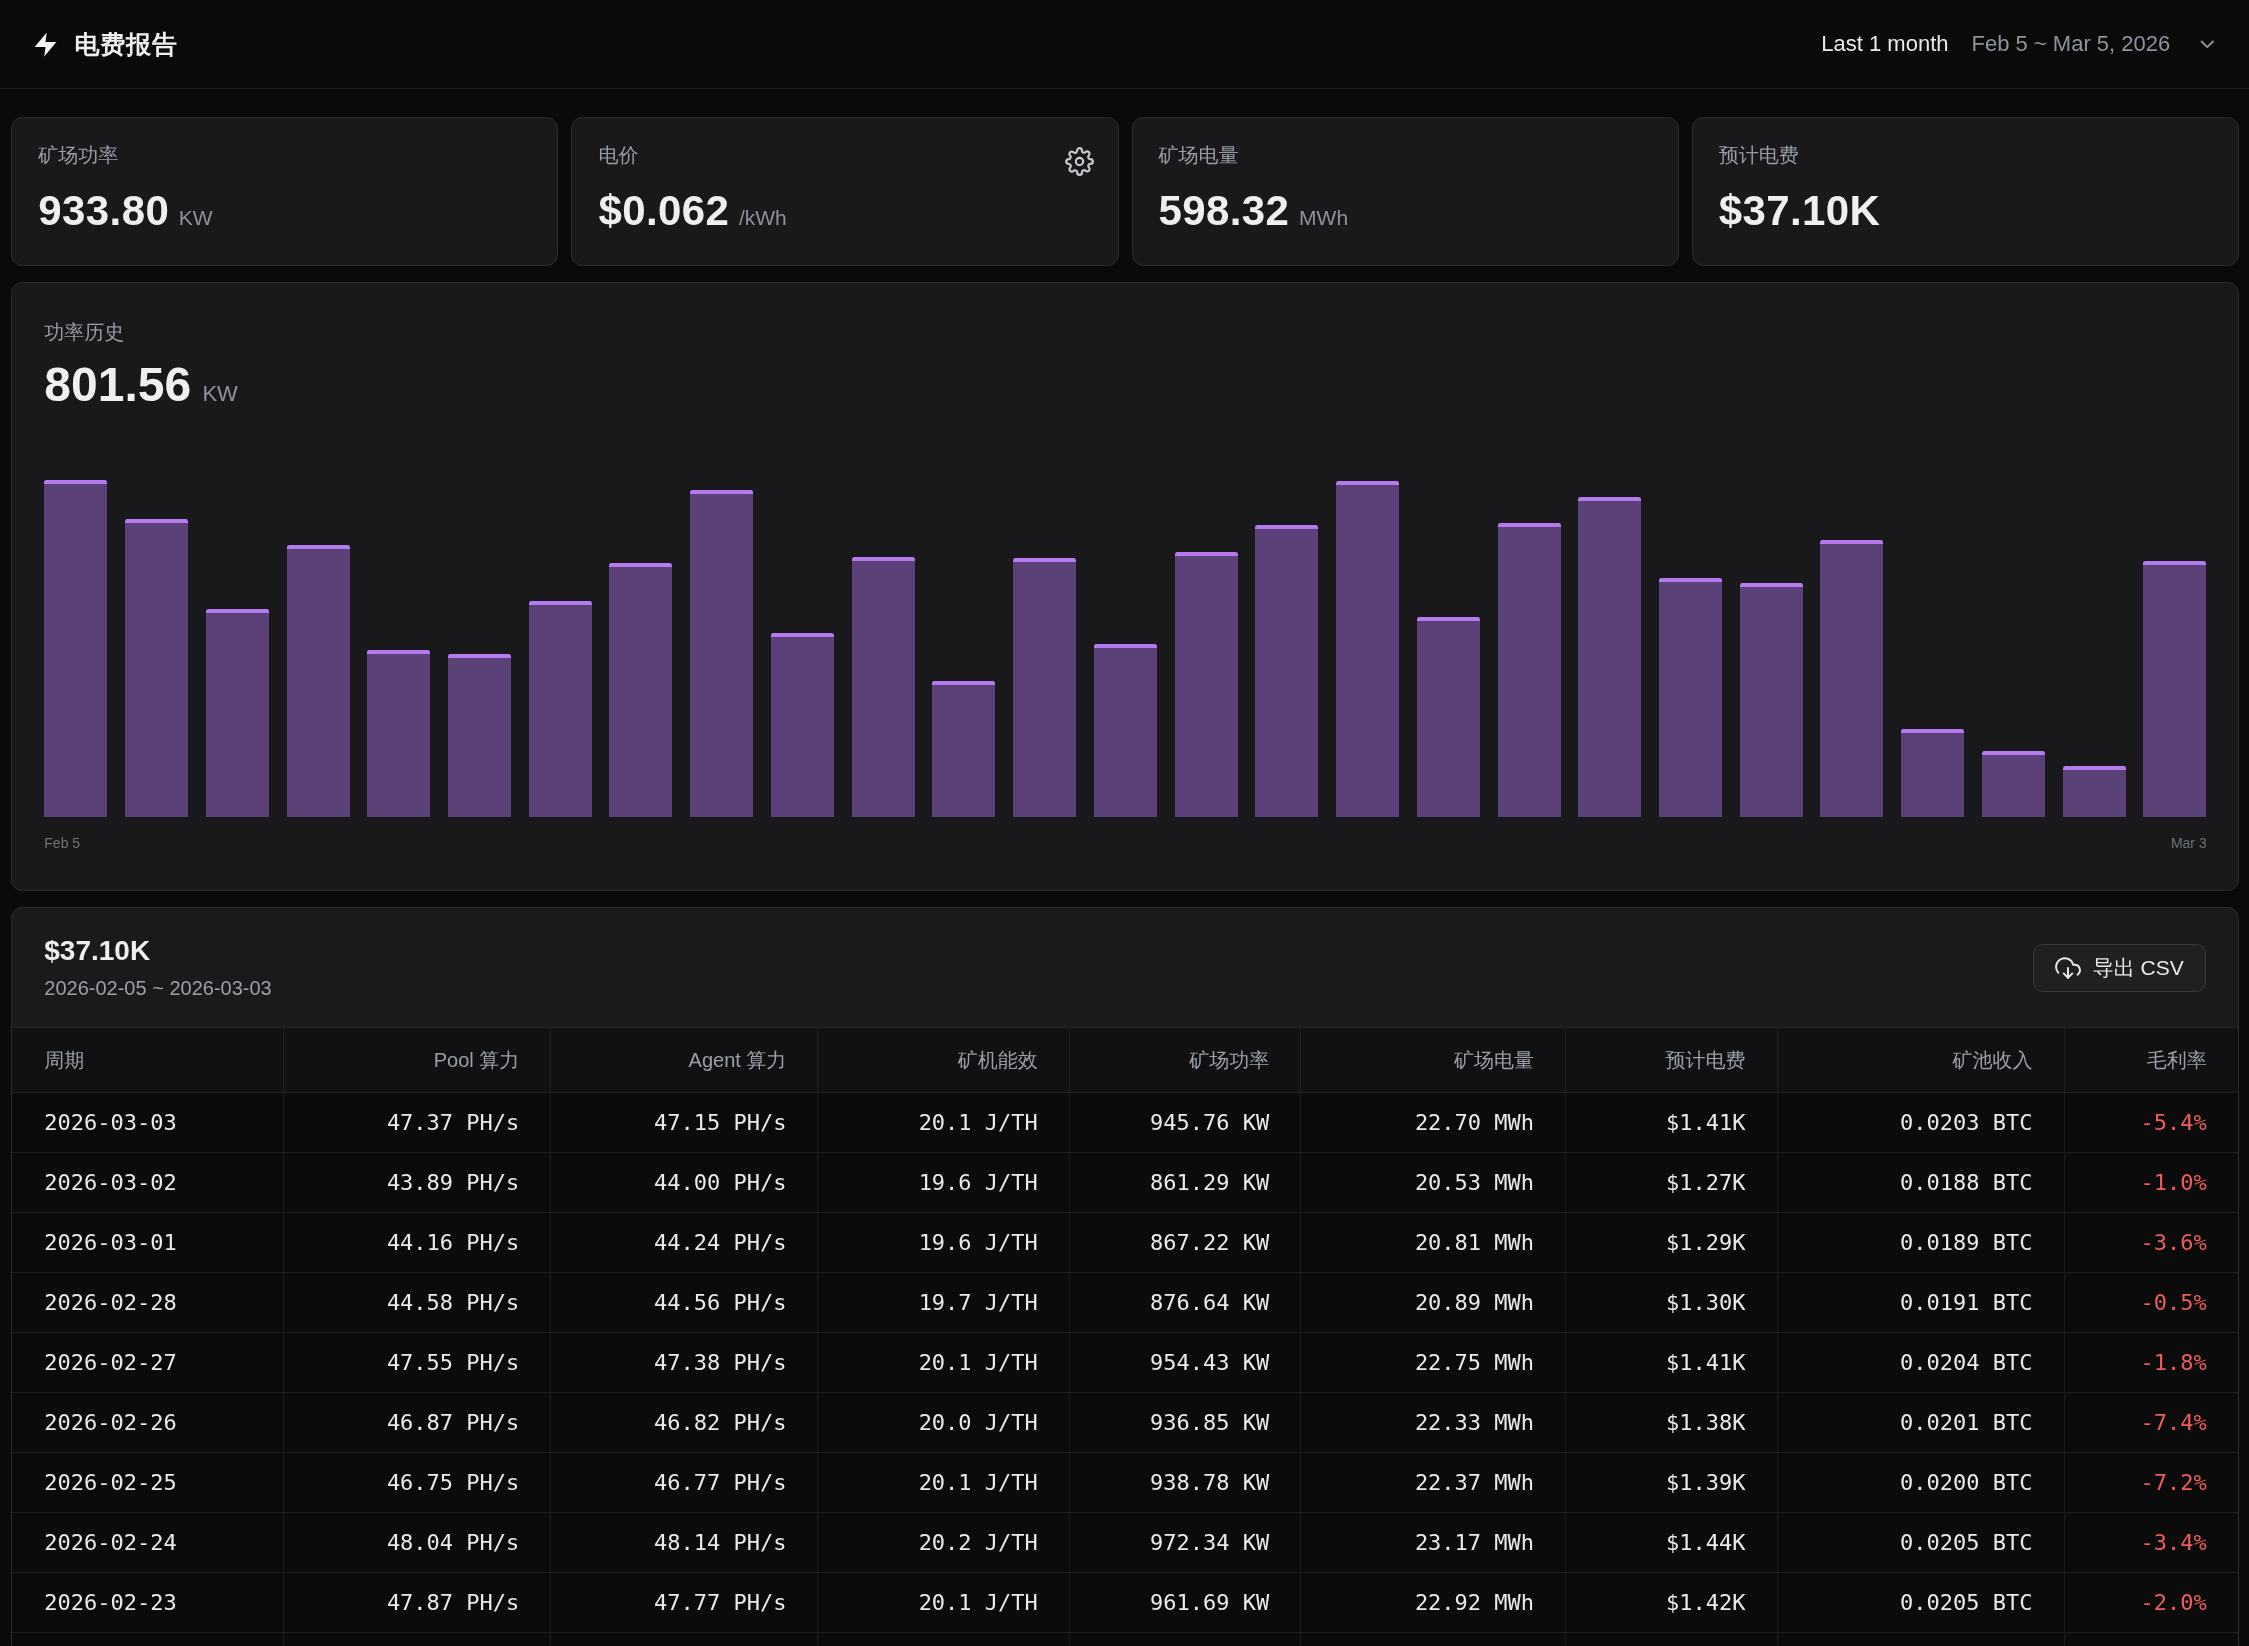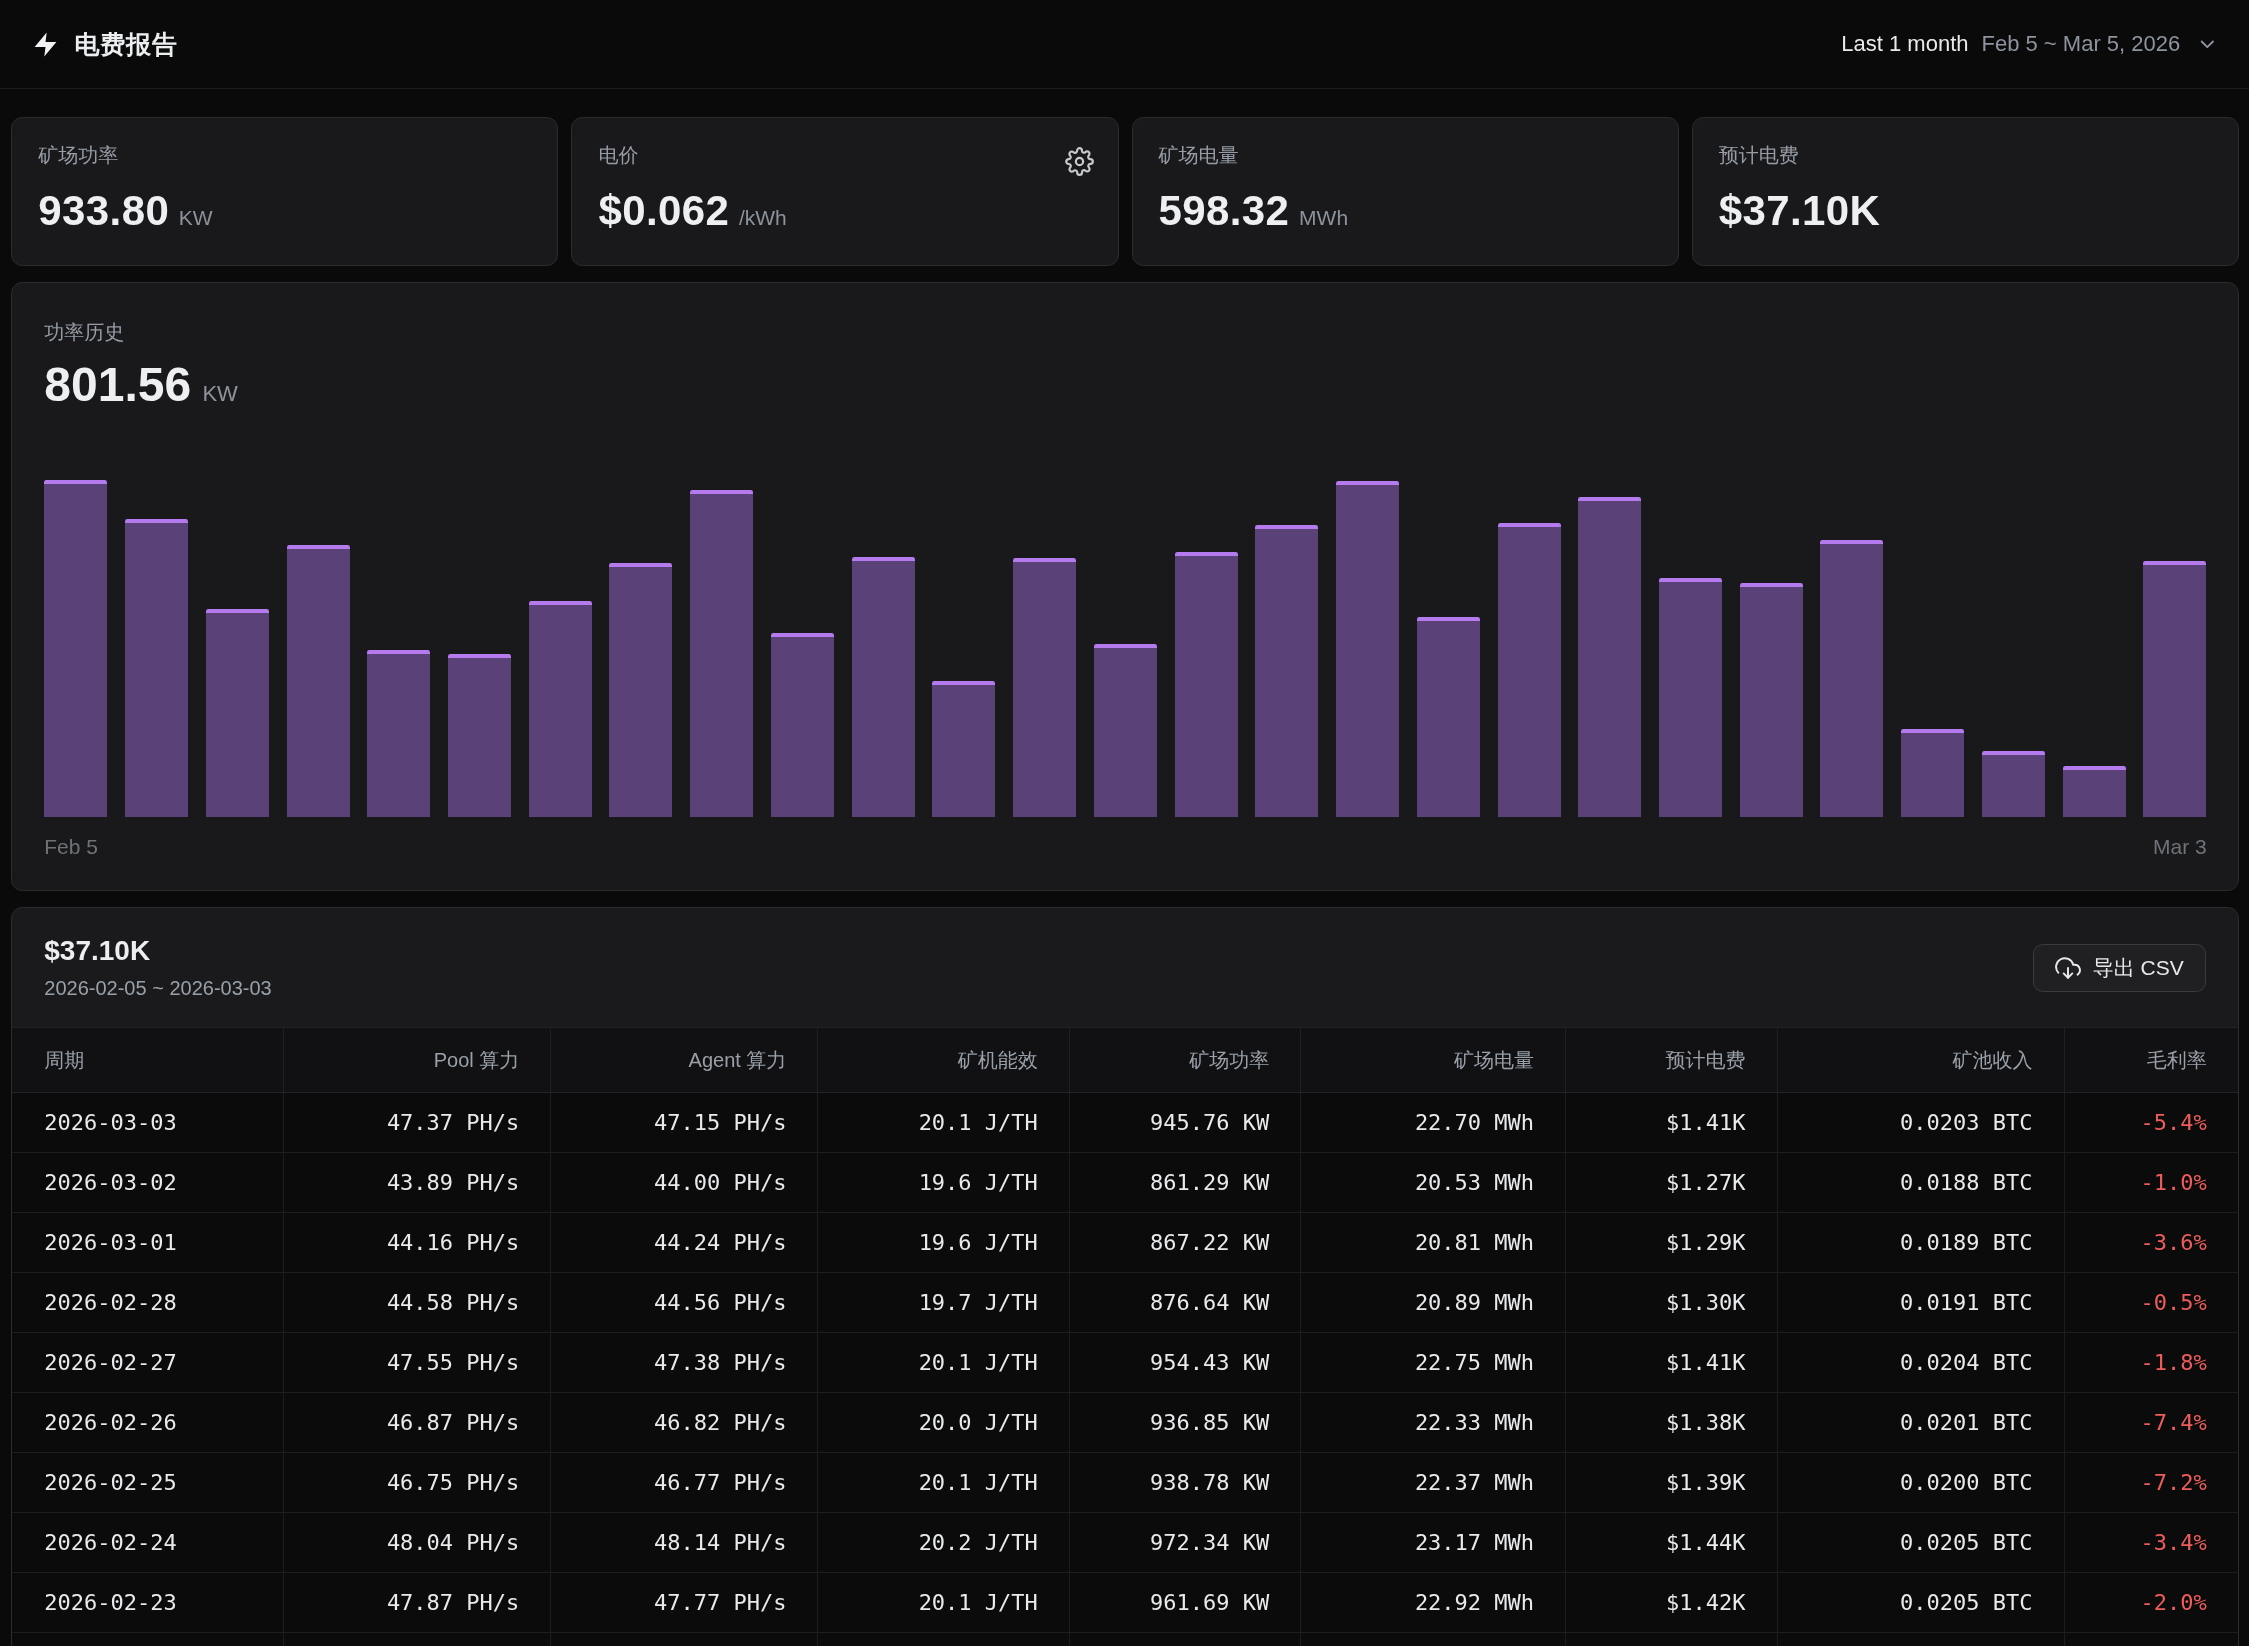--- a/index.html
+++ b/index.html
@@ -10,21 +10,21 @@
     color:#eceef0;
   }
   
   .app-header {
     height:89px; display:flex; align-items:center; justify-content:space-between;
     padding:0 31px; border-bottom:0.8px solid #1d1d20;
   }
   .title-group { display:flex; align-items:center; gap:14.5px; }
   .zap { width:29px; height:29px; }
   .app-title { font-size:25px; font-weight:bold; letter-spacing:0.8px; }
-  .range-group { display:flex; align-items:center; gap:13px; font-size:22px; cursor:pointer; }
+  .range-group { display:flex; align-items:center; gap:23px; font-size:22px; cursor:pointer; }
   .range-label { color:#e8eaeb; }
   .range-dates { color:#8d949e; }
   .chev { width:22.6px; height:22.6px; margin-left:3.2px; }
 
   
   .cards-row { display:flex; gap:13px; margin:28px 11.3px 0; }
   .card {
     flex:1; height:149px; background:#19191b; border:0.8px solid #2c2c2f;
     border-radius:11.3px; padding:24px 26px; position:relative;
   }
@@ -41,21 +41,21 @@
     border:0.8px solid #2c2c2f; border-radius:11.3px; padding:36px 31px 0 32px;
   }
   .chart-value-row { margin-top:11.3px; display:flex; align-items:baseline; gap:11.3px; }
   .chart-value { font-size:48px; font-weight:bold; color:#edeff1; }
   .chart-unit { font-size:22px; color:#8d939c; }
   .bars { margin-top:66px; height:339px; display:flex; align-items:flex-end; justify-content:space-between; }
   .bar {
     width:63px; background:#5a4178; border-top:4px solid #b57bee;
     border-radius:2.4px 2.4px 0 0;
   }
-  .ticks { display:flex; justify-content:space-between; margin-top:18px; font-size:21px; color:#6e7378; }
+  .ticks { display:flex; justify-content:space-between; margin-top:18px; font-size:14px; color:#6e7378; }
 
   
   .table-card {
     margin:16px 11.3px 0; background:#1a1a1c; border:0.8px solid #2c2c2f;
     border-radius:11.3px; overflow:hidden;
   }
   .table-top { height:119px; display:flex; align-items:center; justify-content:space-between; padding:0 32px; }
   .table-total { font-size:28px; font-weight:bold; color:#eceef0; }
   .table-range { margin-top:9.7px; font-size:20px; color:#99a0a8; }
   .export-btn {

